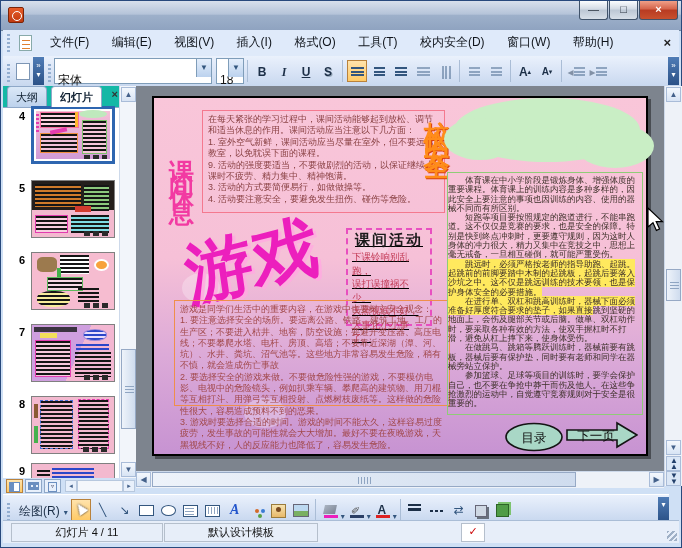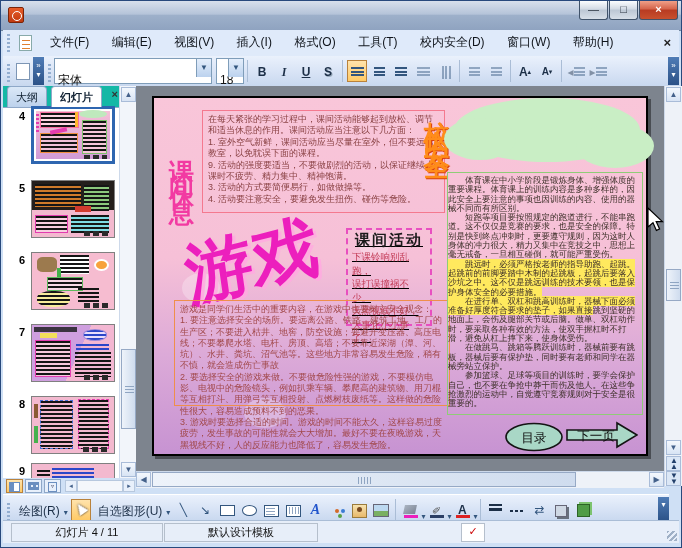--- a/index.html
+++ b/index.html
@@ -352,21 +352,20 @@
     <span class="sthumb" style="left:16px;top:0;width:424px;height:15px;">
         <span style="position:absolute;left:205px;top:4px;width:14px;height:7px;background:repeating-linear-gradient(90deg,#8fa5c2 0 1px,transparent 1px 3px);"></span>
       </span>
     <span class="hbtn" style="left:513px;">▶</span>
   </div>
 
   <div class="drawbar">
     <span class="grip"></span>
     <span class="dbtn" style="min-width:52px;"><span class="dlabel">绘图(R)</span><span class="caret">▾</span></span>
     <span class="dbtn on"><span class="selarrow"></span></span>
-    <span class="dbtn" style="min-width:74px;"><span class="dlabel">自选图形(U)</span><span class="caret">▾</span></span>
     <span class="dbtn">╲</span>
     <span class="dbtn">↘</span>
     <span class="dbtn"><span class="minirect"></span></span>
     <span class="dbtn"><span class="minioval"></span></span>
     <span class="dbtn"><span class="minitxt"></span></span>
     <span class="dbtn"><span class="minitxt v"></span></span>
     <span class="dbtn" style="color:#2255cc;font-weight:bold;font-style:italic;font-family:'Liberation Serif',serif;font-size:14px;">A</span>
     <span class="dbtn"><span class="dots3"></span></span>
     <span class="dbtn"><span class="clipart"><i></i></span></span>
     <span class="dbtn"><span class="pict"></span></span>

